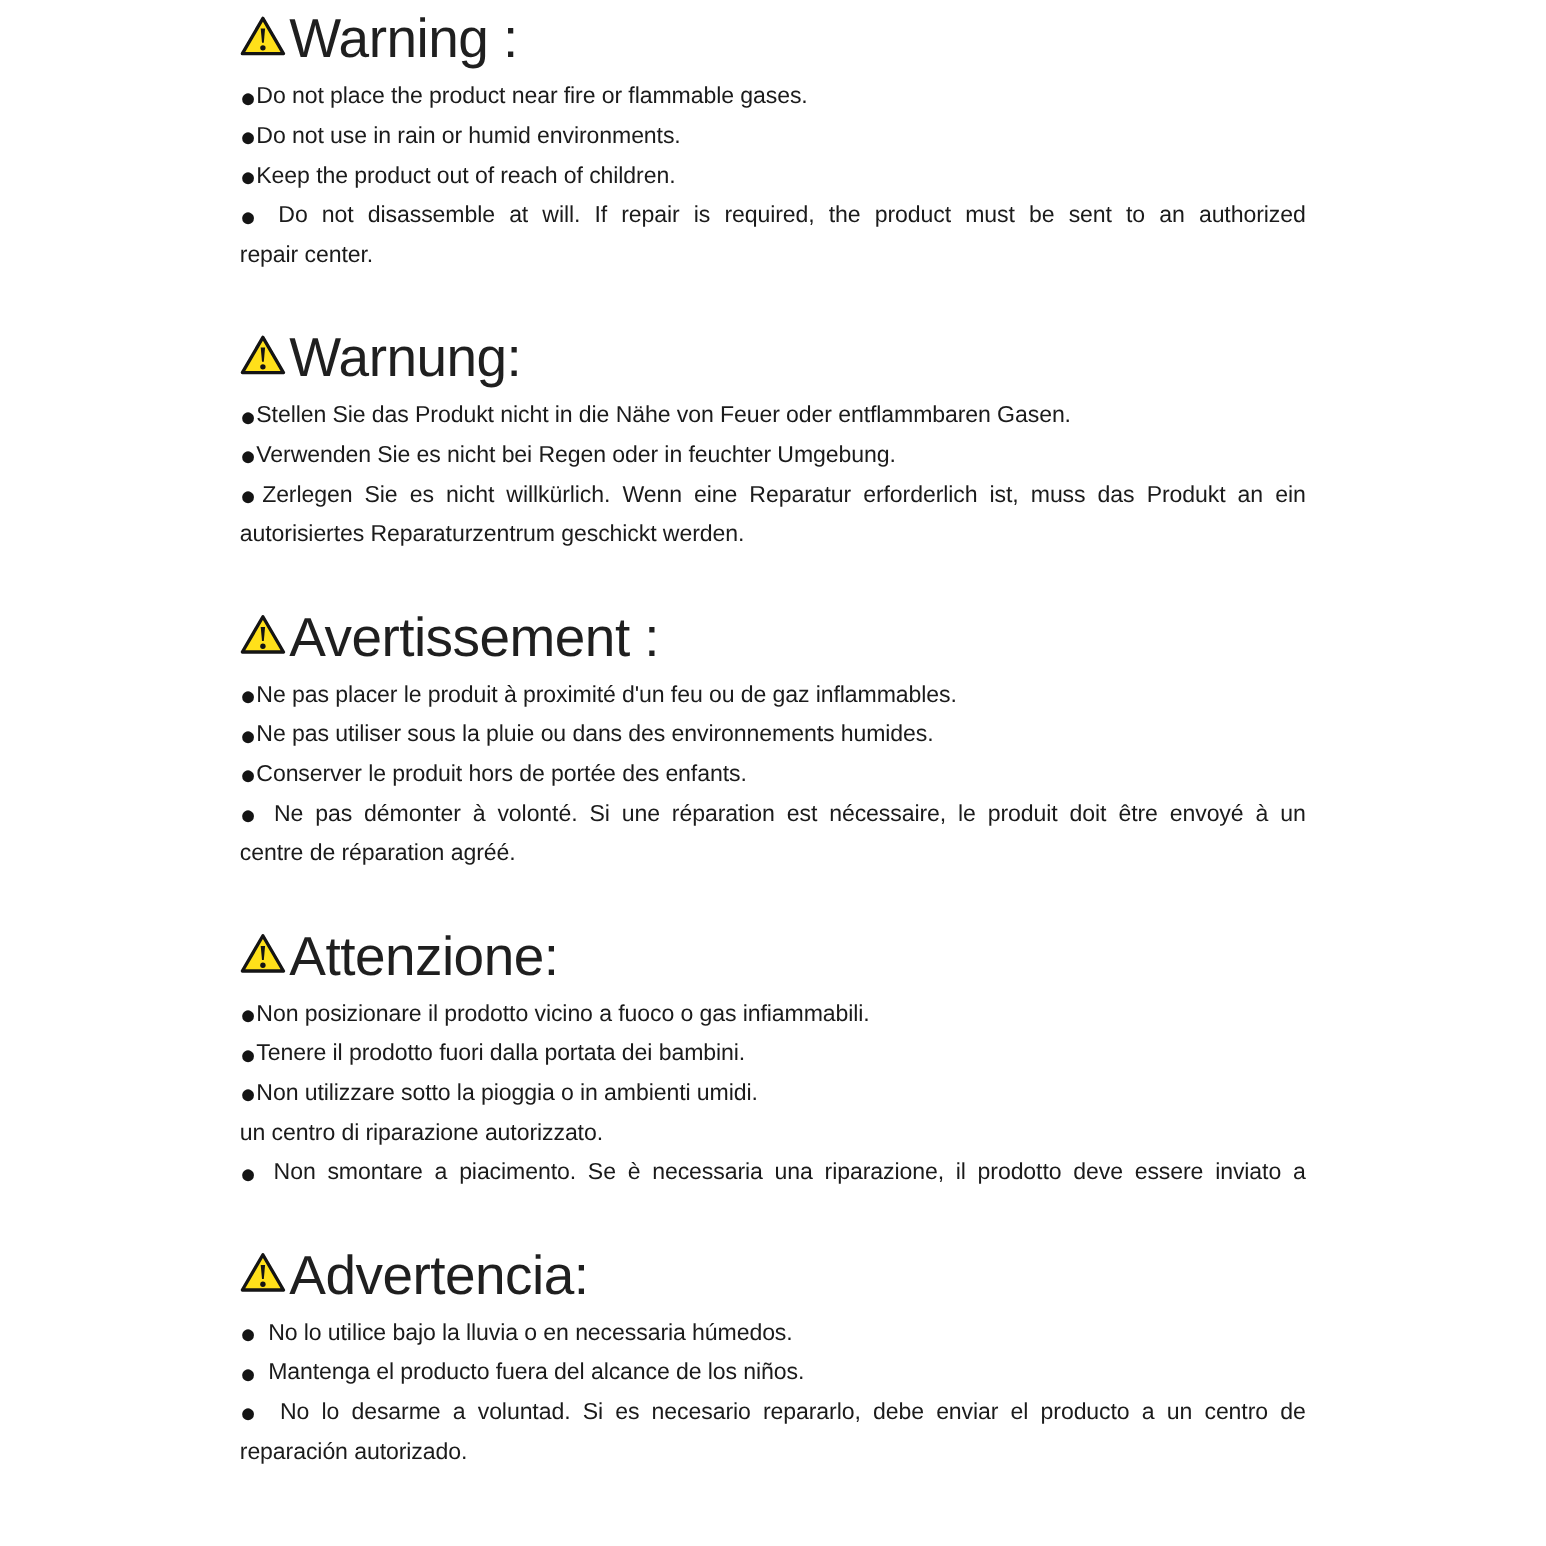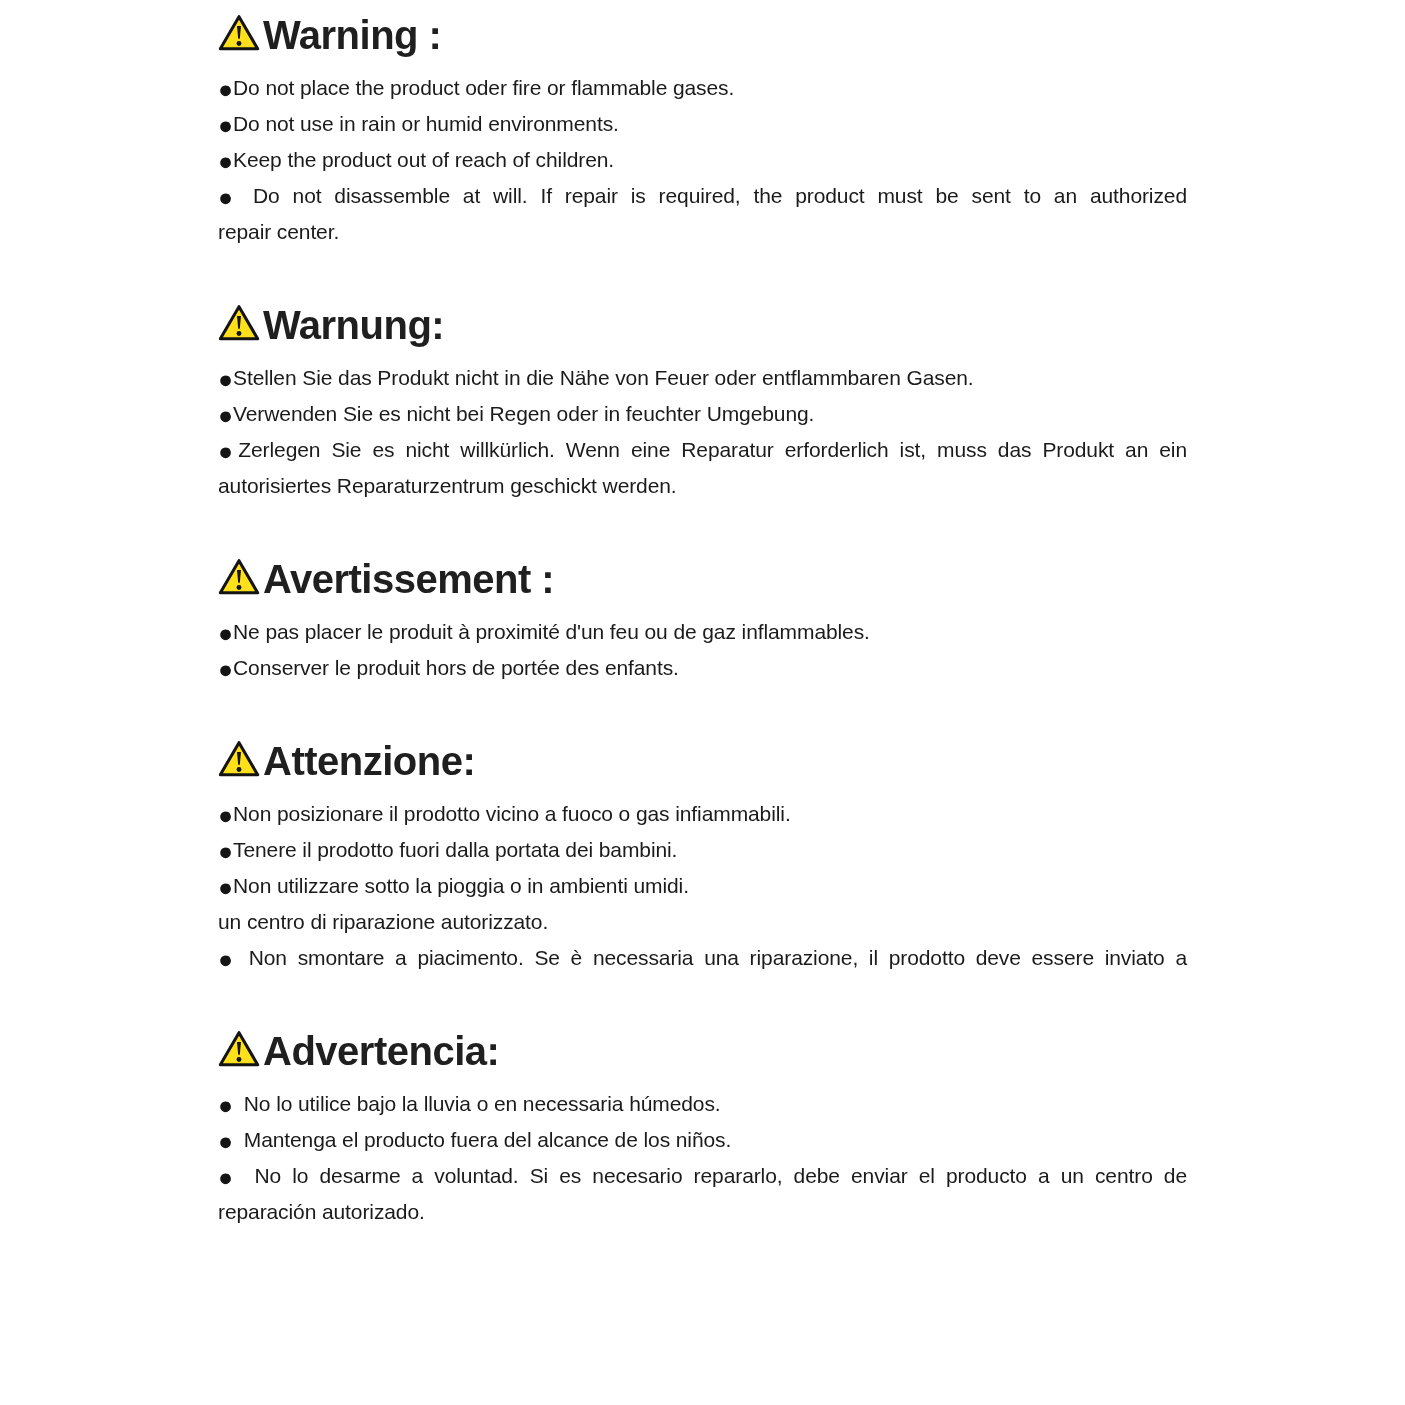--- a/index.html
+++ b/index.html
@@ -12,22 +12,22 @@
     overflow: hidden;
     font-family: "Liberation Sans", "DejaVu Sans", sans-serif;
     color: #1b1b1b;
   }
   .warn-section { margin: 0 0 48px 0; }
   .heading {
     display: flex;
     align-items: center;
     height: 54px;
     margin: 0 0 8px 0;
-    font-size: 40px;
-    font-weight: 700;
+    font-size: 50px;
+    font-weight: 400;
     letter-spacing: -0.5px;
     color: #1f1f1f;
     white-space: nowrap;
   }
   .warn-icon {
     display: inline-flex;
     width: 42px;
     height: 38px;
     margin-right: 3px;
     transform: translateY(-2px);
@@ -62,21 +62,21 @@
       <svg viewBox="0 0 36 32" xmlns="http://www.w3.org/2000/svg">
         <path d="M18 2 L34 29.5 L2 29.5 Z" fill="#FFE01A" stroke="#141414" stroke-width="2.6" stroke-linejoin="round"></path>
         <path d="M16.3 10 L19.7 10 L18.7 21 L17.3 21 Z" fill="#141414"></path>
         <circle cx="18" cy="25" r="2.1" fill="#141414"></circle>
       </svg>
     </span>
     <span class="heading-text">Warning :</span>
   </h2>
   <div class="bullets">
     <p class="bullet">
-        <span class="line"><span class="dot">●</span><span class="btext">Do not place the product oder fire or flammable gases.</span></span>
+        <span class="line"><span class="dot">●</span><span class="btext">Do not place the product near fire or flammable gases.</span></span>
       </p>
     <p class="bullet">
         <span class="line"><span class="dot">●</span><span class="btext">Do not use in rain or humid environments.</span></span>
       </p>
     <p class="bullet">
         <span class="line"><span class="dot">●</span><span class="btext">Keep the product out of reach of children.</span></span>
       </p>
     <p class="bullet">
       <span class="line just"><span class="dot">●</span><span class="btext"> Do not disassemble at will. If repair is required, the product must be sent to an authorized</span></span>
       <span class="line">repair center.</span>
@@ -118,22 +118,29 @@
         <circle cx="18" cy="25" r="2.1" fill="#141414"></circle>
       </svg>
     </span>
     <span class="heading-text">Avertissement :</span>
   </h2>
   <div class="bullets">
     <p class="bullet">
         <span class="line"><span class="dot">●</span><span class="btext">Ne pas placer le produit à proximité d'un feu ou de gaz inflammables.</span></span>
       </p>
     <p class="bullet">
+        <span class="line"><span class="dot">●</span><span class="btext">Ne pas utiliser sous la pluie ou dans des environnements humides.</span></span>
+      </p>
+    <p class="bullet">
         <span class="line"><span class="dot">●</span><span class="btext">Conserver le produit hors de portée des enfants.</span></span>
       </p>
+    <p class="bullet">
+      <span class="line just"><span class="dot">●</span><span class="btext"> Ne pas démonter à volonté. Si une réparation est nécessaire, le produit doit être envoyé à un</span></span>
+      <span class="line">centre de réparation agréé.</span>
+    </p>
   </div>
 </section>
 
 <section class="warn-section sec-it">
   <h2 class="heading">
     <span class="warn-icon">
       <svg viewBox="0 0 36 32" xmlns="http://www.w3.org/2000/svg">
         <path d="M18 2 L34 29.5 L2 29.5 Z" fill="#FFE01A" stroke="#141414" stroke-width="2.6" stroke-linejoin="round"></path>
         <path d="M16.3 10 L19.7 10 L18.7 21 L17.3 21 Z" fill="#141414"></path>
         <circle cx="18" cy="25" r="2.1" fill="#141414"></circle>

